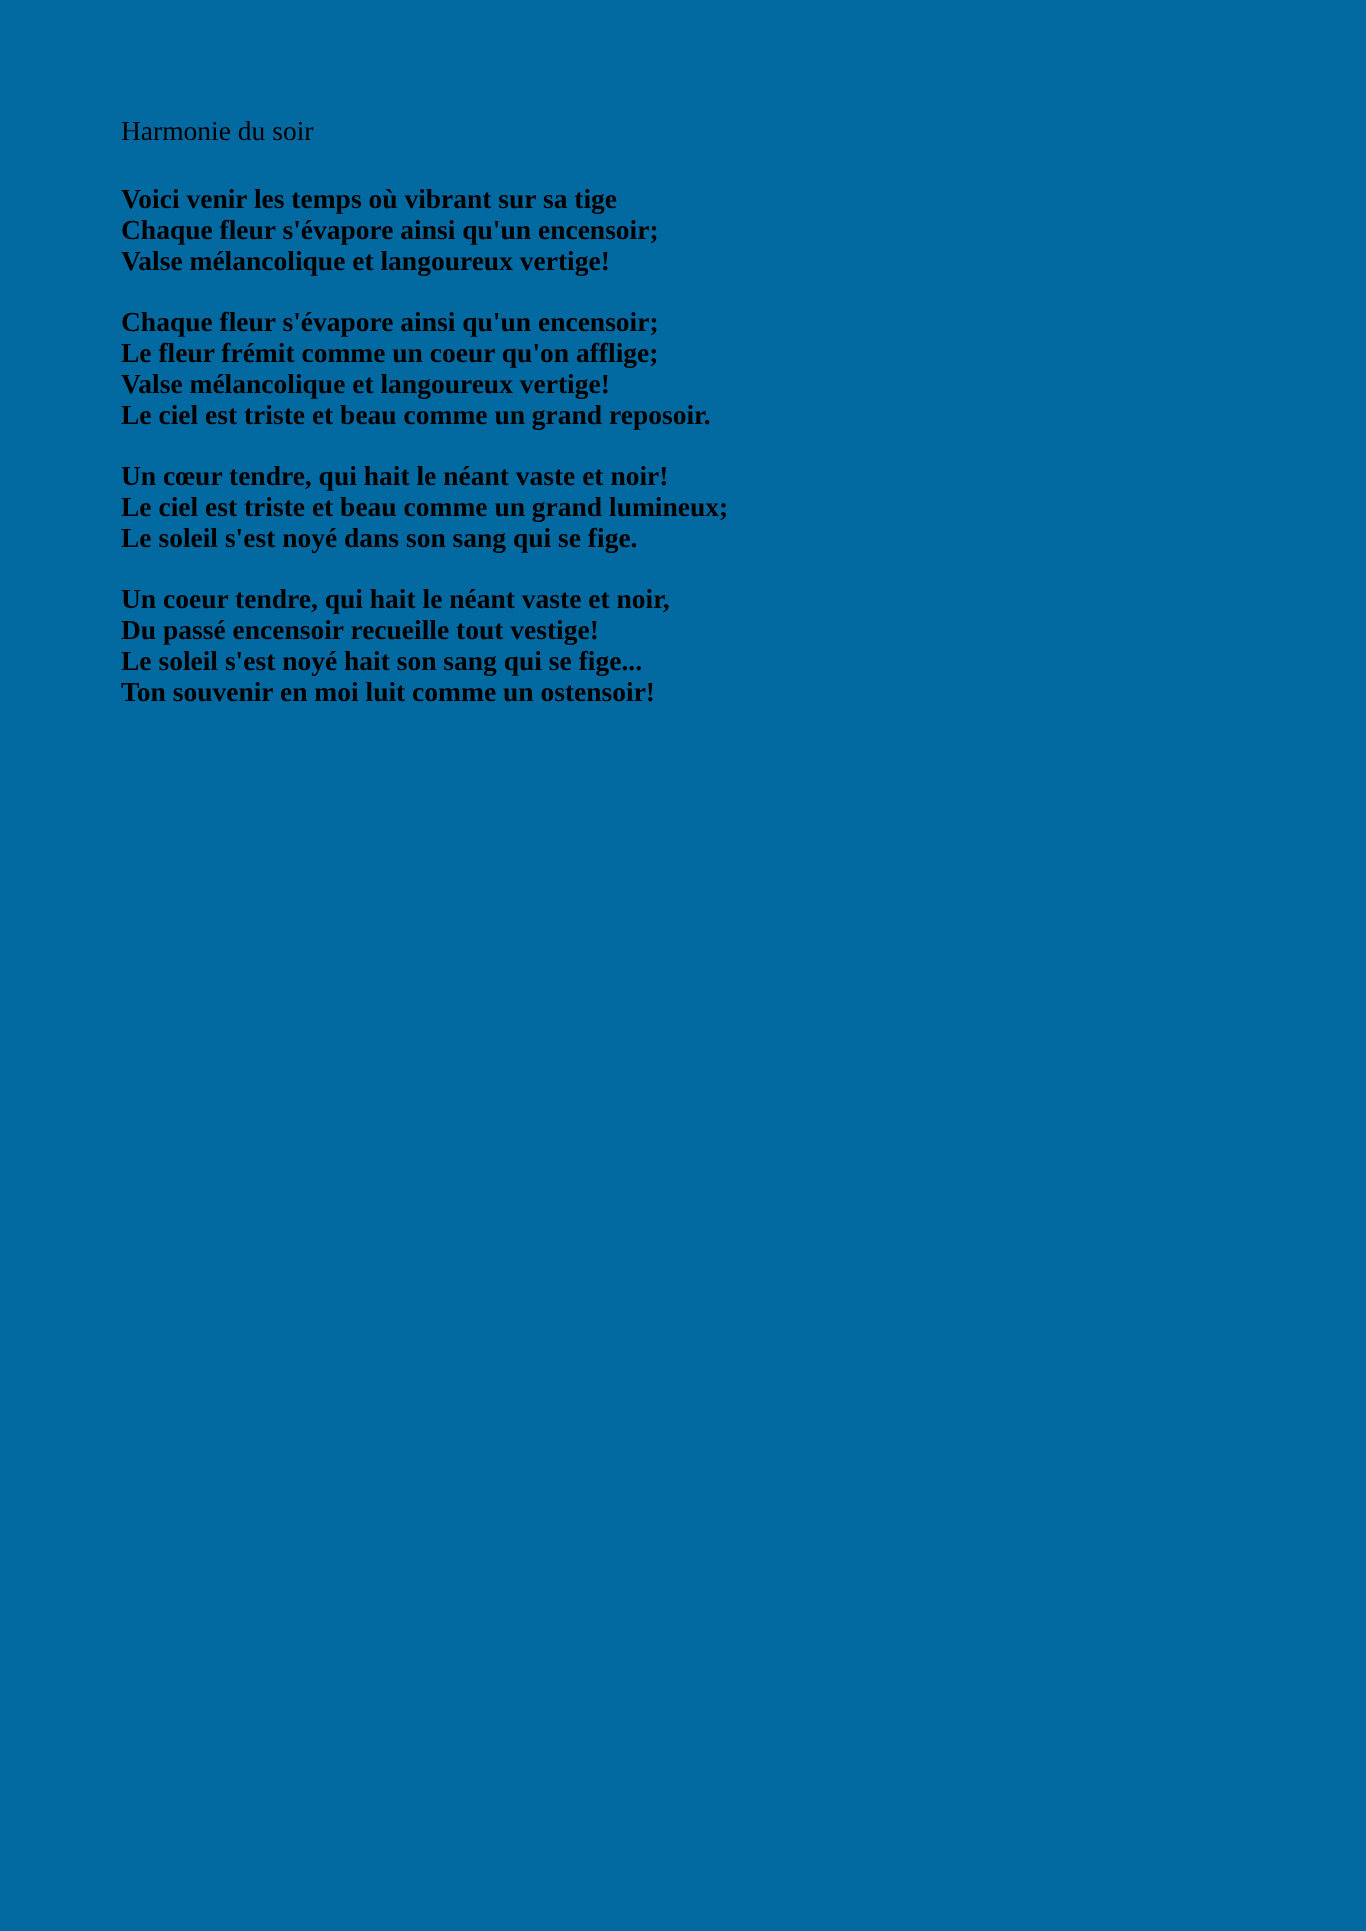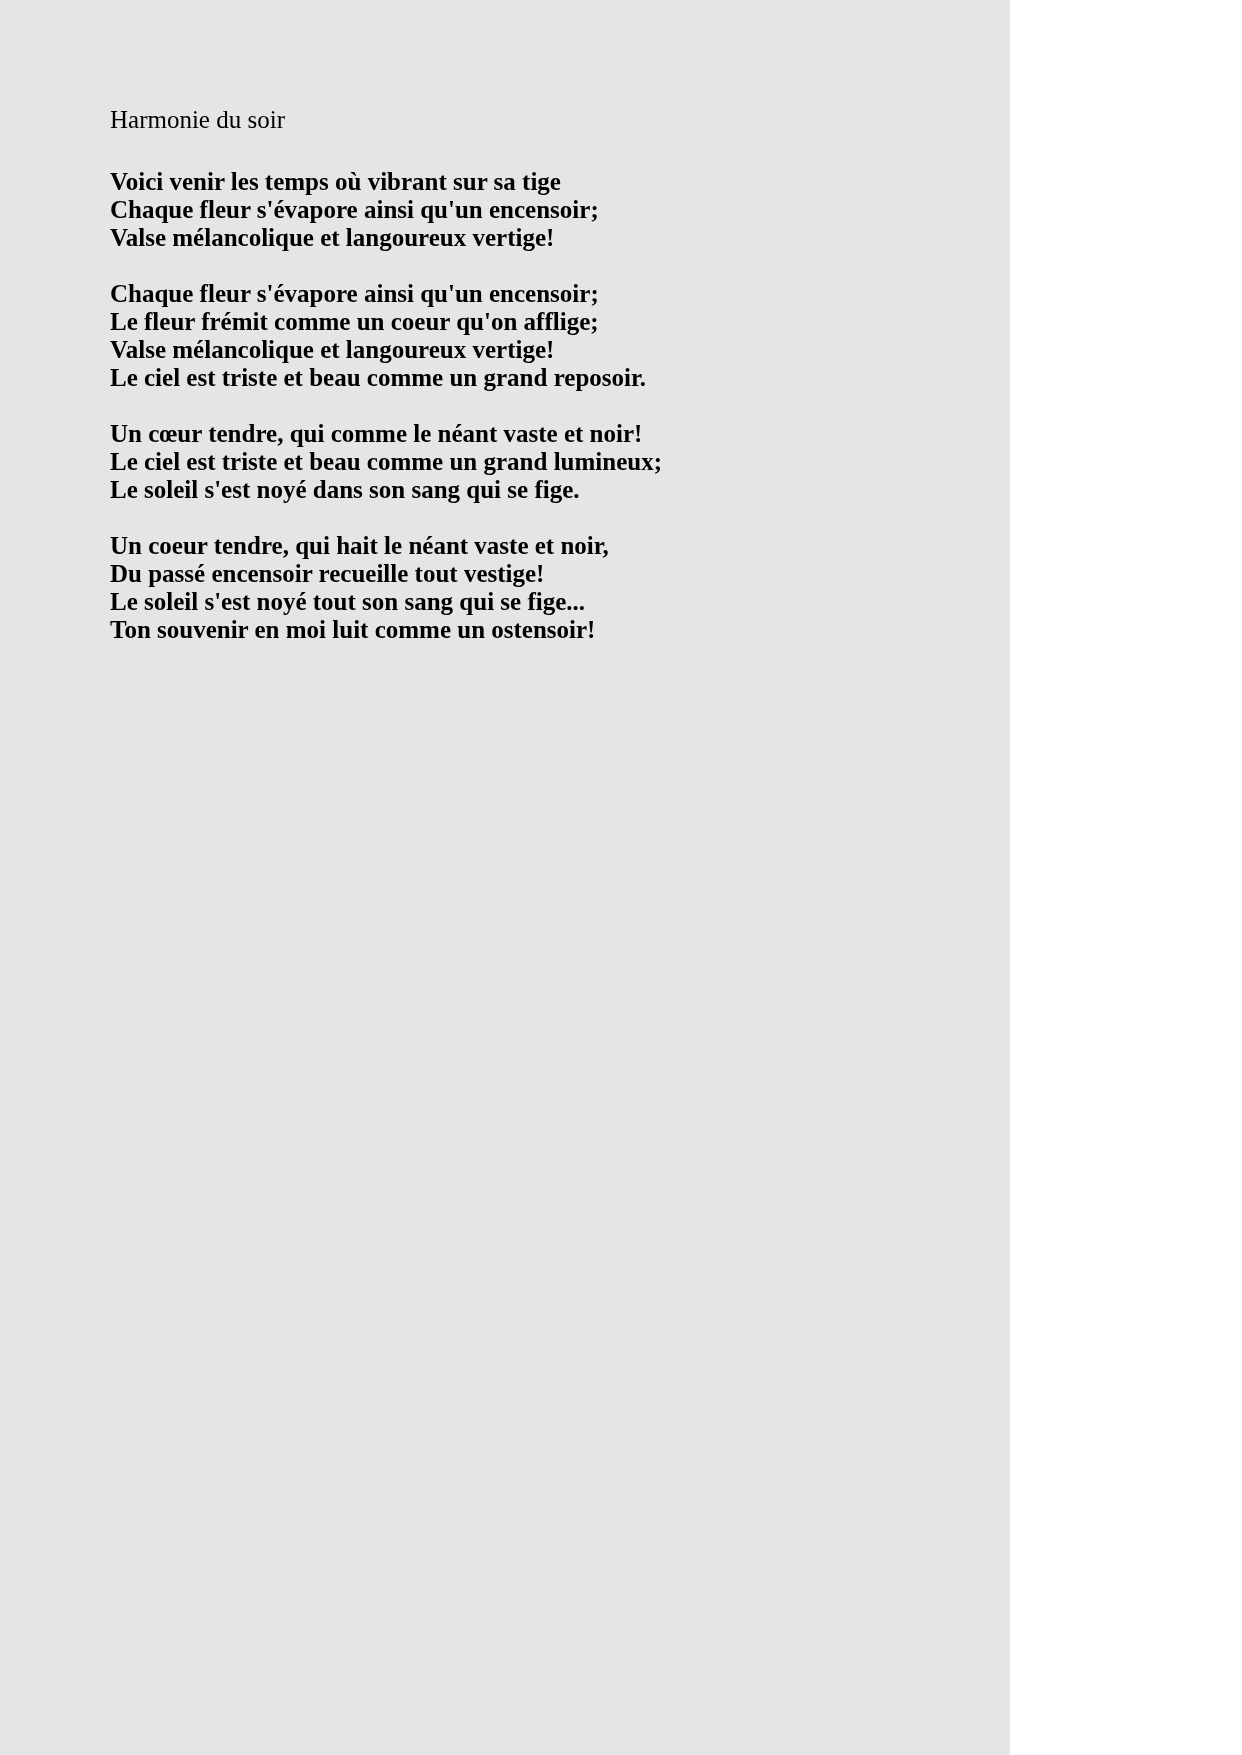--- a/index.html
+++ b/index.html
@@ -1,23 +1,23 @@
 <!DOCTYPE html>
 <html><head>
 <meta charset="utf-8">
 <style>
   html, body {
     margin: 0;
     padding: 0;
   }
   .page {
     position: relative;
-    width: 1010px;
+    width: 1242px;
     height: 1755px;
-    background: #e5e5e5;
+    background: #0369a1;
     overflow: hidden;
   }
   .poem {
     position: absolute;
     top: 106px;
     left: 110px;
     font-family: "Liberation Serif", "DejaVu Serif", serif;
     font-size: 25px;
     line-height: 28px;
     color: #000000;
@@ -52,26 +52,26 @@
     </div>
 
     <div class="stanza">
       <div class="line">Chaque fleur s'évapore ainsi qu'un encensoir;</div>
       <div class="line">Le fleur frémit comme un coeur qu'on afflige;</div>
       <div class="line">Valse mélancolique et langoureux vertige!</div>
       <div class="line">Le ciel est triste et beau comme un grand reposoir.</div>
     </div>
 
     <div class="stanza">
-      <div class="line">Un cœur tendre, qui comme le néant vaste et noir!</div>
+      <div class="line">Un cœur tendre, qui hait le néant vaste et noir!</div>
       <div class="line">Le ciel est triste et beau comme un grand lumineux;</div>
       <div class="line">Le soleil s'est noyé dans son sang qui se fige.</div>
     </div>
 
     <div class="stanza">
       <div class="line">Un coeur tendre, qui hait le néant vaste et noir,</div>
       <div class="line">Du passé encensoir recueille tout vestige!</div>
-      <div class="line">Le soleil s'est noyé tout son sang qui se fige...</div>
+      <div class="line">Le soleil s'est noyé hait son sang qui se fige...</div>
       <div class="line">Ton souvenir en moi luit comme un ostensoir!</div>
     </div>
 
   </div>
 </div>
 
 </body></html>

